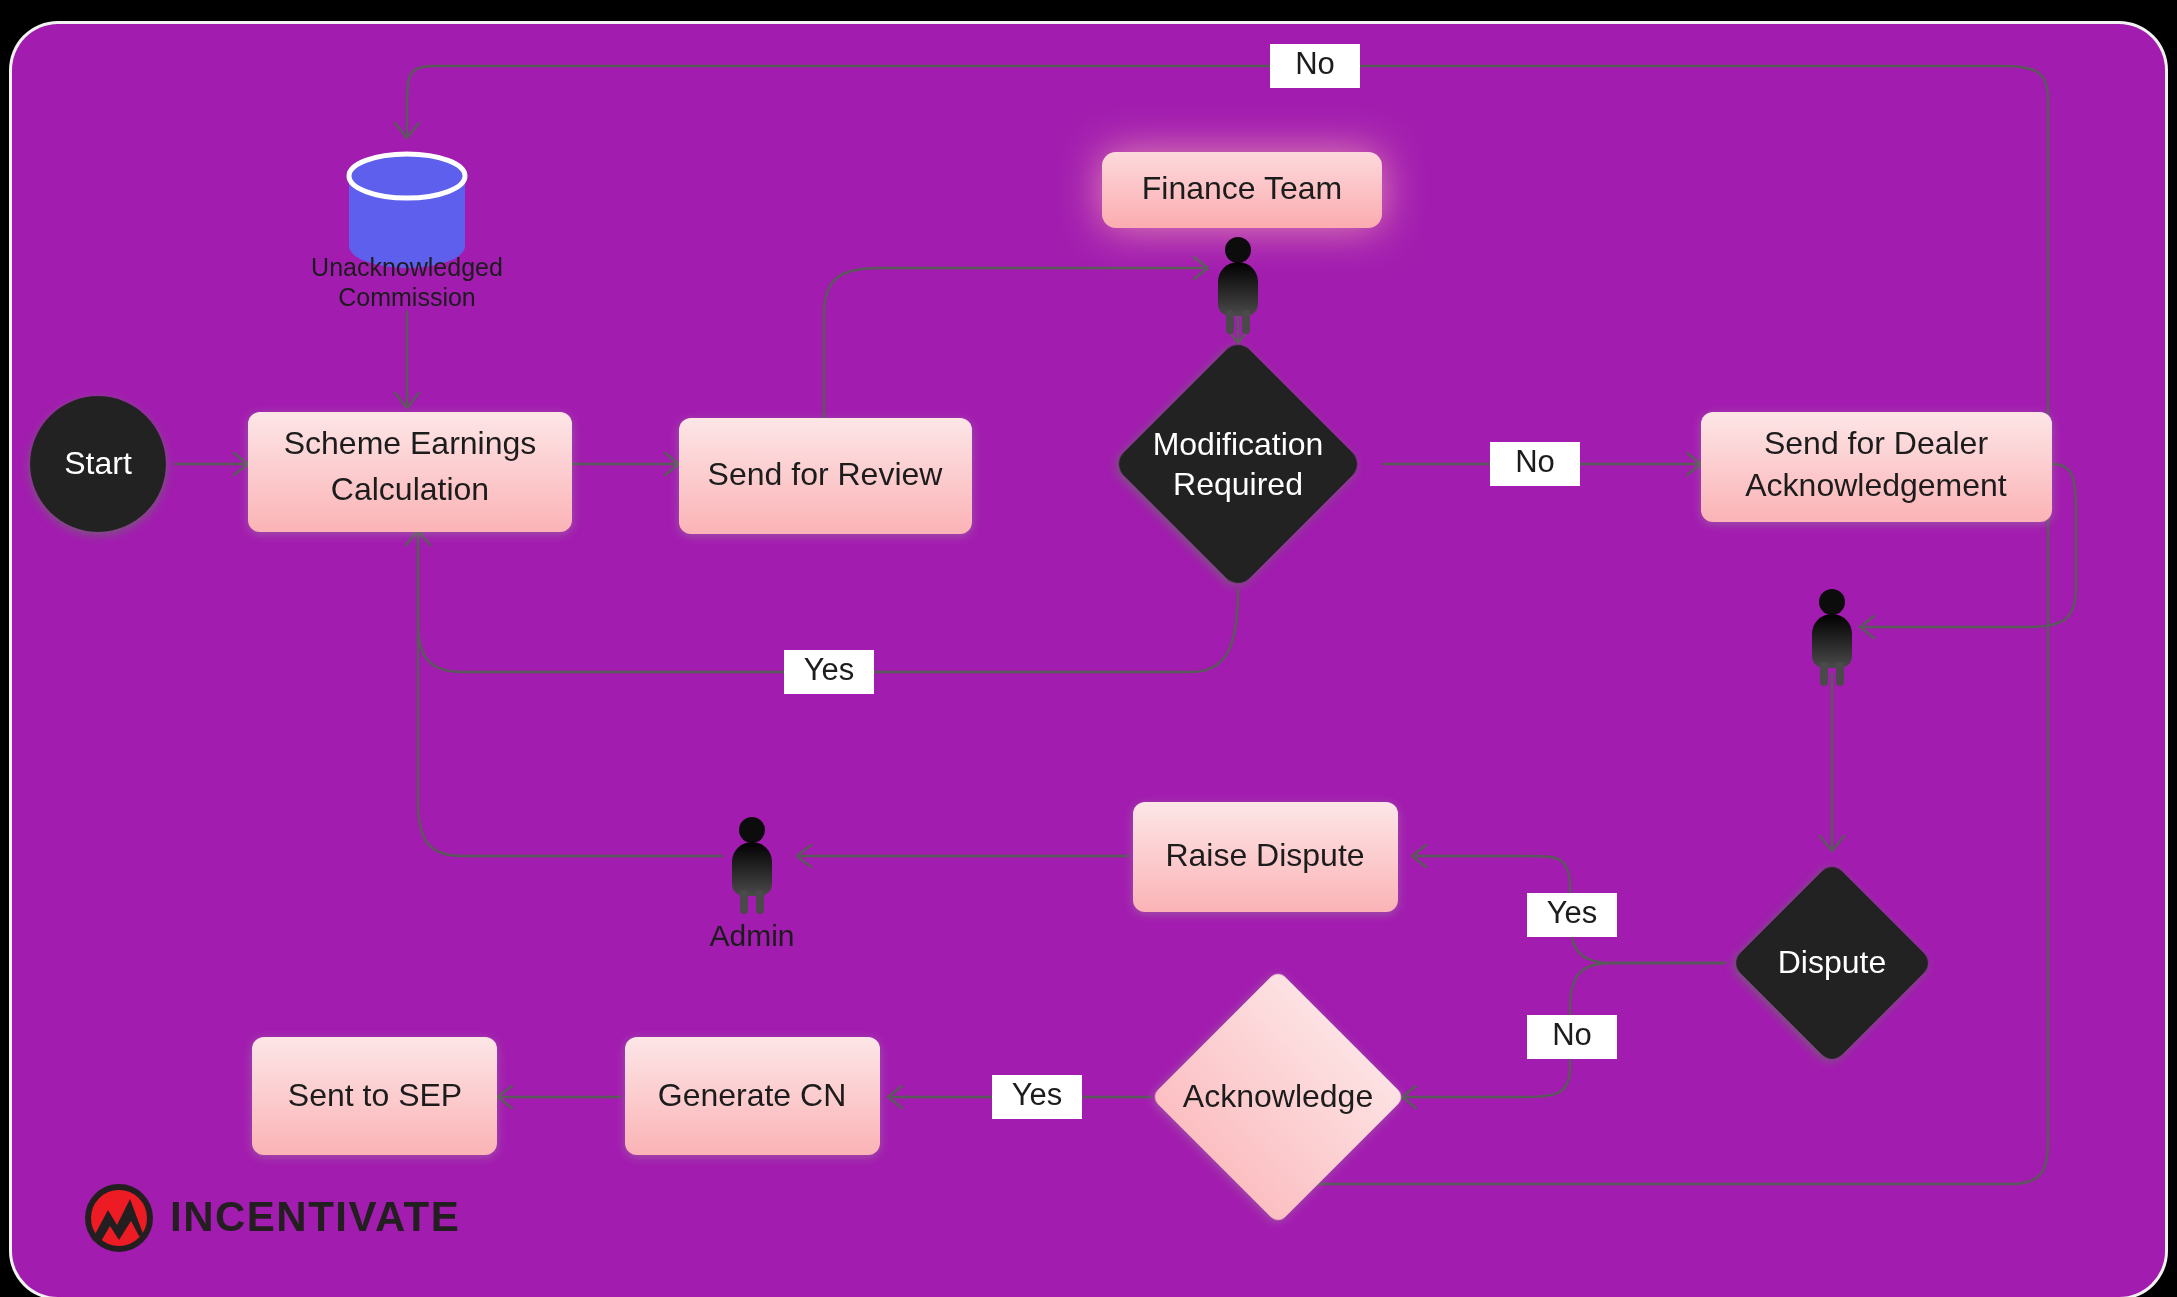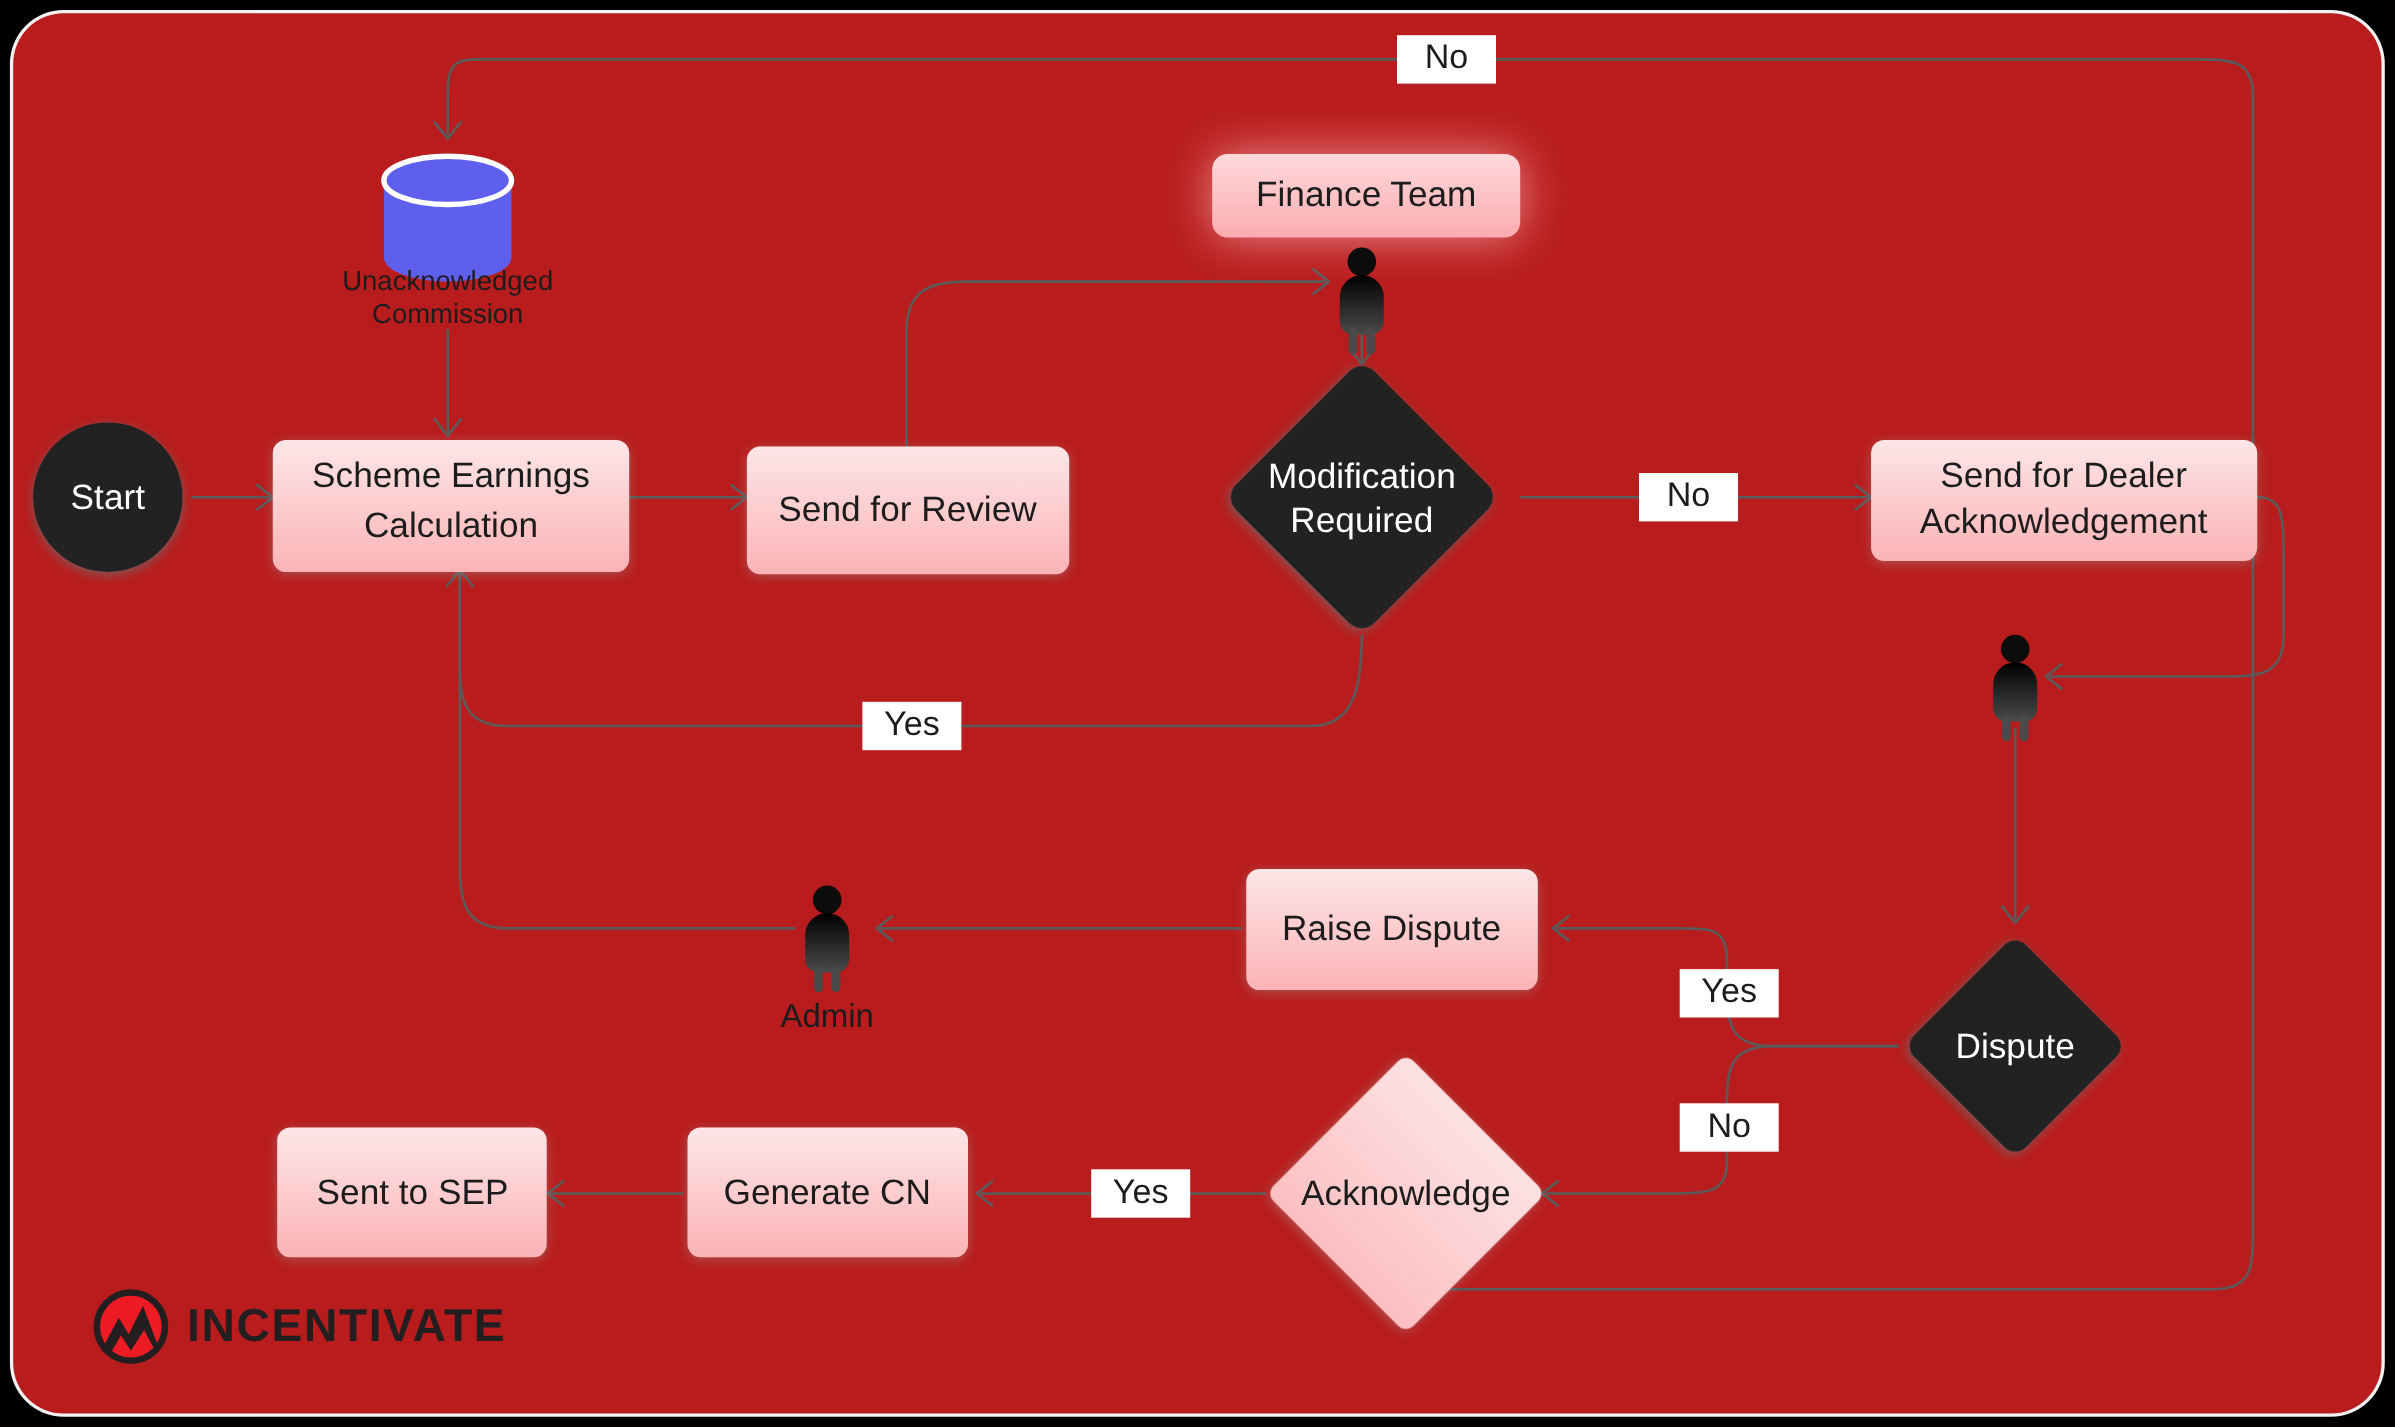--- a/index.html
+++ b/index.html
@@ -13,24 +13,24 @@
   }
   #stage {
     position: relative;
     width: 2177px;
     height: 1297px;
     background: #000000;
   }
   #canvas {
     position: absolute;
     left: 12px;
-    top: 12px;
+    top: 24px;
     width: 2153px;
     height: 1273px;
-    background: #b91c1c;
+    background: #a21caf;
     border-radius: 46px;
     box-shadow: 0 0 0 3px #f2f2f2;
     overflow: hidden;
   }
   svg.flow {
     position: absolute;
     left: 0;
     top: 0;
     width: 2153px;
     height: 1273px;

